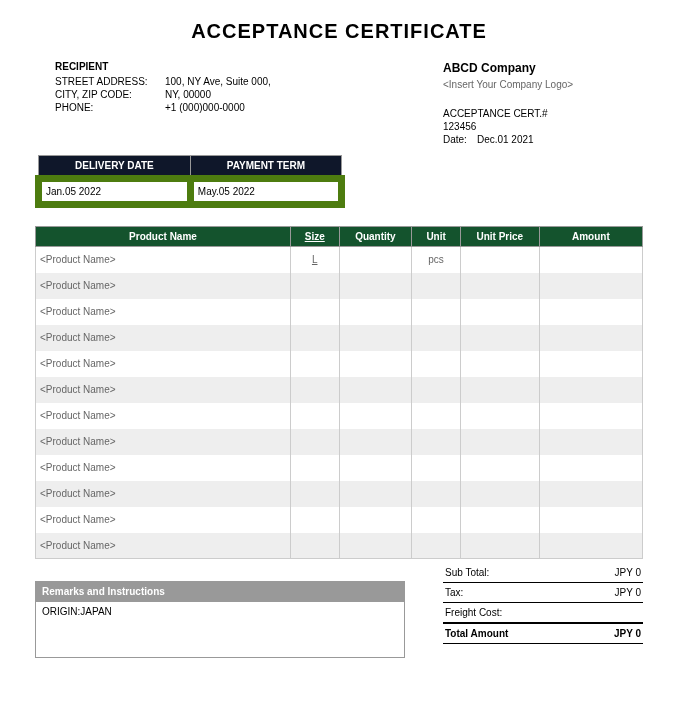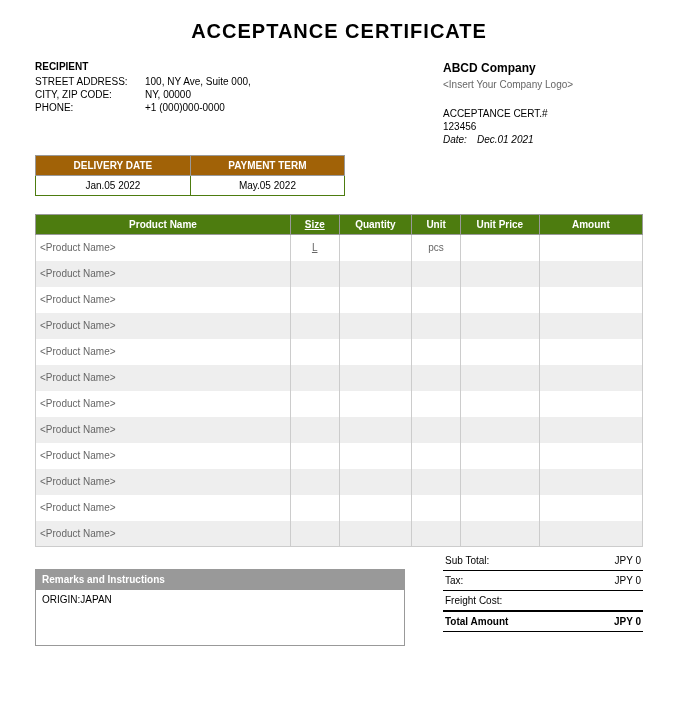--- a/index.html
+++ b/index.html
@@ -16,20 +16,21 @@
     text-align: center;
     font-size: 20px;
     font-weight: bold;
     letter-spacing: 1px;
     margin-bottom: 18px;
   }
   .top-section {
     display: flex;
     justify-content: space-between;
     margin-bottom: 10px;
+    margin-left: 20px;
   }
   .recipient-block { width: 320px; }
   .recipient-label {
     font-size: 10px;
     font-weight: bold;
     margin-bottom: 4px;
   }
   .field-row {
     display: flex;
     margin-bottom: 2px;
@@ -39,50 +40,49 @@
   .field-value { font-weight: normal; }
   .field-value.bold { font-weight: bold; font-size: 11px; }
   .company-block {
     width: 200px;
     font-size: 10px;
   }
   .company-name { font-weight: bold; font-size: 12px; margin-bottom: 4px; }
   .logo-placeholder { color: #666; margin-bottom: 18px; }
   .cert-label { margin-top: 6px; }
   .cert-num { margin: 2px 0; }
-  .date-row { display: flex; gap: 10px; margin-top: 2px; font-style: italic; }
+  .date-row { display: flex; gap: 10px; margin-top: 2px; }
 
   .delivery-table {
     border-collapse: collapse;
     width: 310px;
     margin-bottom: 18px;
   }
   .delivery-table th {
-    background: #a16207;
+    background: #0f172a;
     color: #fff;
     font-weight: bold;
     font-size: 10px;
     padding: 4px;
     border: 1px solid #999;
     text-align: center;
   }
   .delivery-table td {
-    border: 1px solid #4d7c0f;
+    border: 7px solid #4d7c0f;
     padding: 4px;
-    text-align: center;
     font-size: 10px;
   }
 
   .product-table {
     width: 100%;
     border-collapse: collapse;
     margin-bottom: 4px;
   }
   .product-table th {
-    background: #4d7c0f;
+    background: #14532d;
     color: #fff;
     font-weight: bold;
     font-size: 10px;
     padding: 4px 2px;
     border: 1px solid #999;
     text-align: center;
   }
   .product-table td {
     border-left: 1px solid #ccc;
     border-right: 1px solid #ccc;

